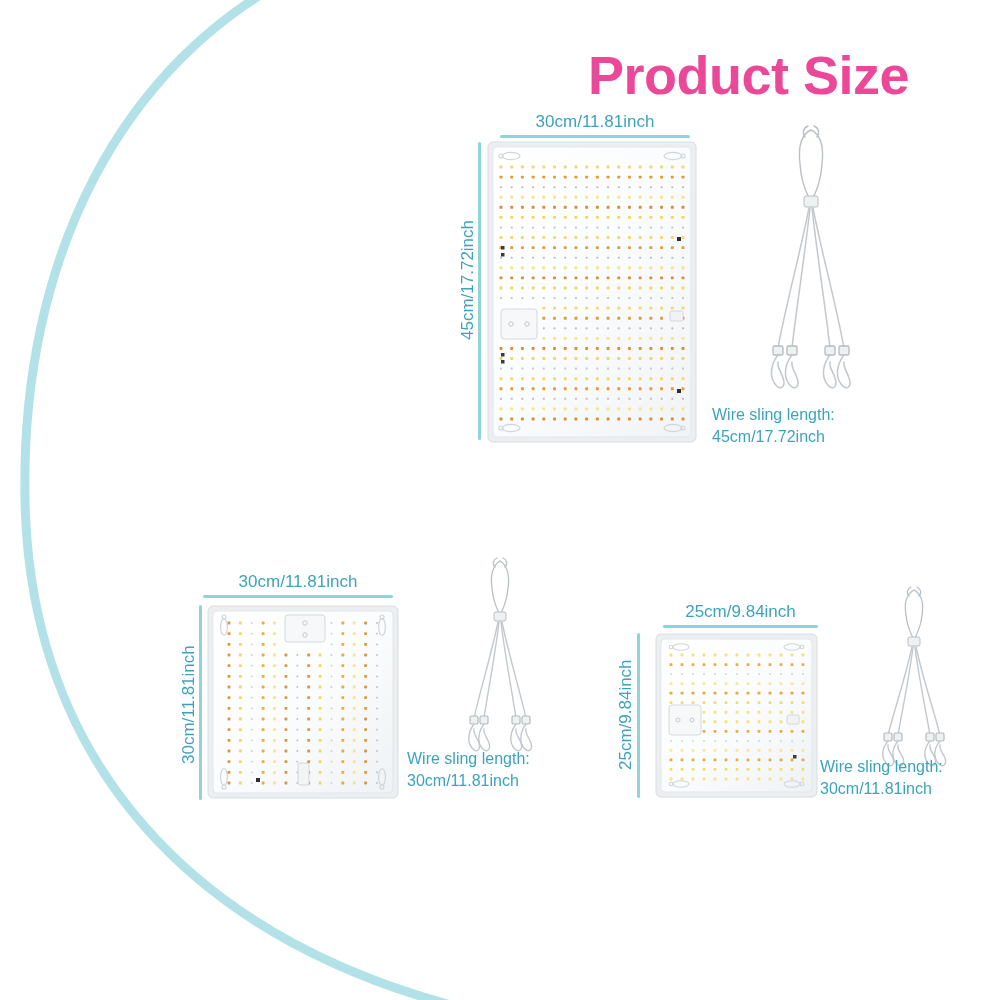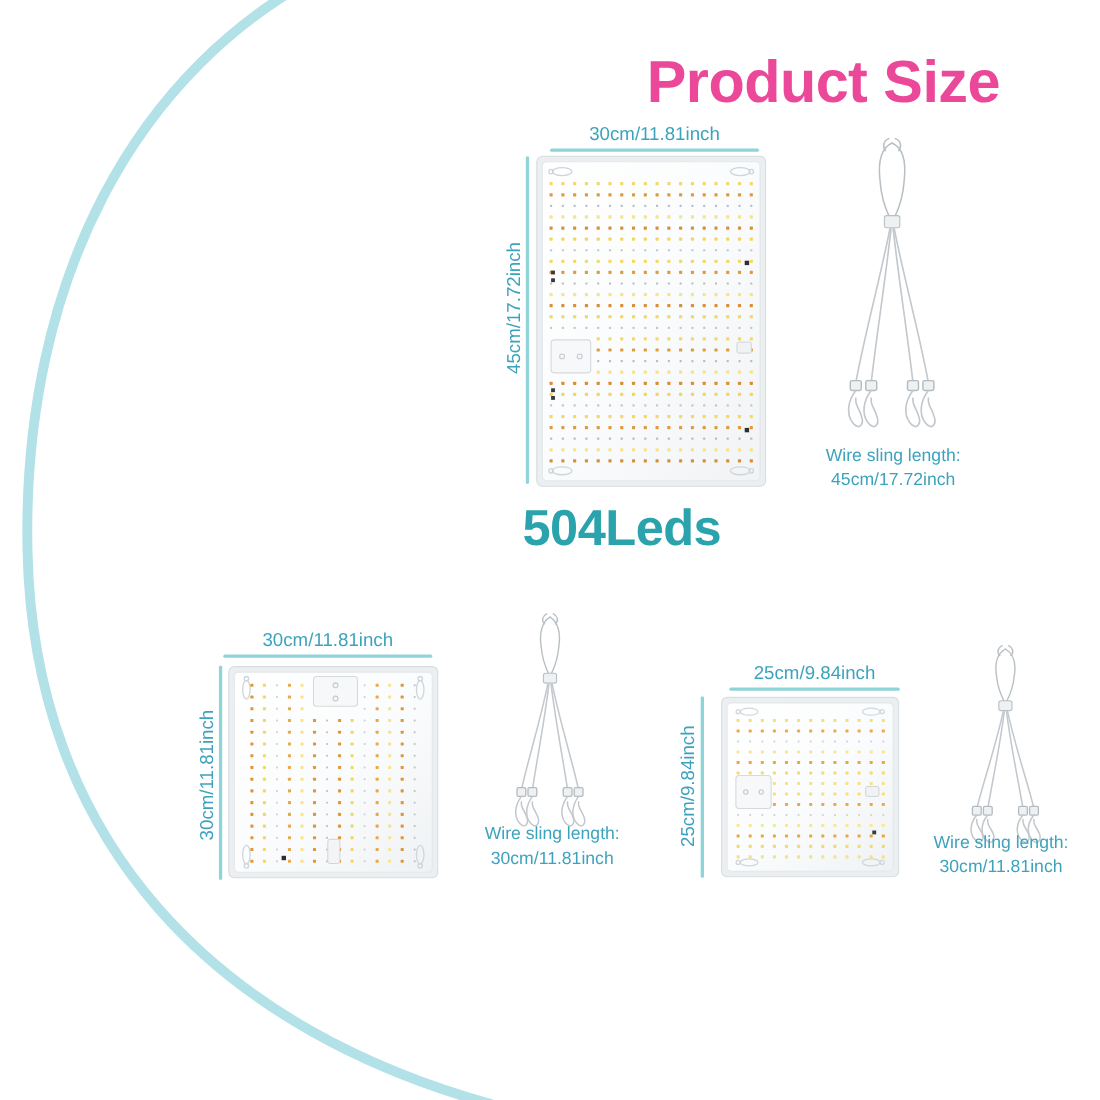--- a/index.html
+++ b/index.html
@@ -56,21 +56,20 @@
     background: #8fd4d8;
     border-radius: 2px;
   }
 
   
   .sling-cap {
     position: absolute;
     color: #3da3bd;
     font-size: 16px;
     line-height: 1.35;
-    text-align: center;
     white-space: nowrap;
   }
 
   
   .led-count {
     position: absolute;
     font-size: 46px;
     font-weight: bold;
     color: #2aa3ad;
     letter-spacing: -0.5px;
@@ -623,21 +622,20 @@
         <path d="M92 231 C85 240, 83 252, 89 260 C95 268, 100 262, 97 254 C95 247, 91 244, 92 238"></path>
       </g>
     </svg>
   </div>
 
   <div class="sling-cap" style="left:712px; top:404px; width:200px;">
     <div>Wire sling length:</div>
     <div>45cm/17.72inch</div>
   </div>
 
-  <div class="led-count" style="left:475px; top:452px;">504Leds</div>
 
   <div class="dim-h" style="left:203px; top:572px; width:190px;">
     <span>30cm/11.81inch</span>
     <span class="rule"></span>
   </div>
 
   <div class="dim-v" style="left:179px; top:625px; height:160px;">30cm/11.81inch</div>
   <div class="vrule" style="left:199px; top:605px; height:195px;"></div>
 
   <div class="panel" style="left:207px; top:605px;">

